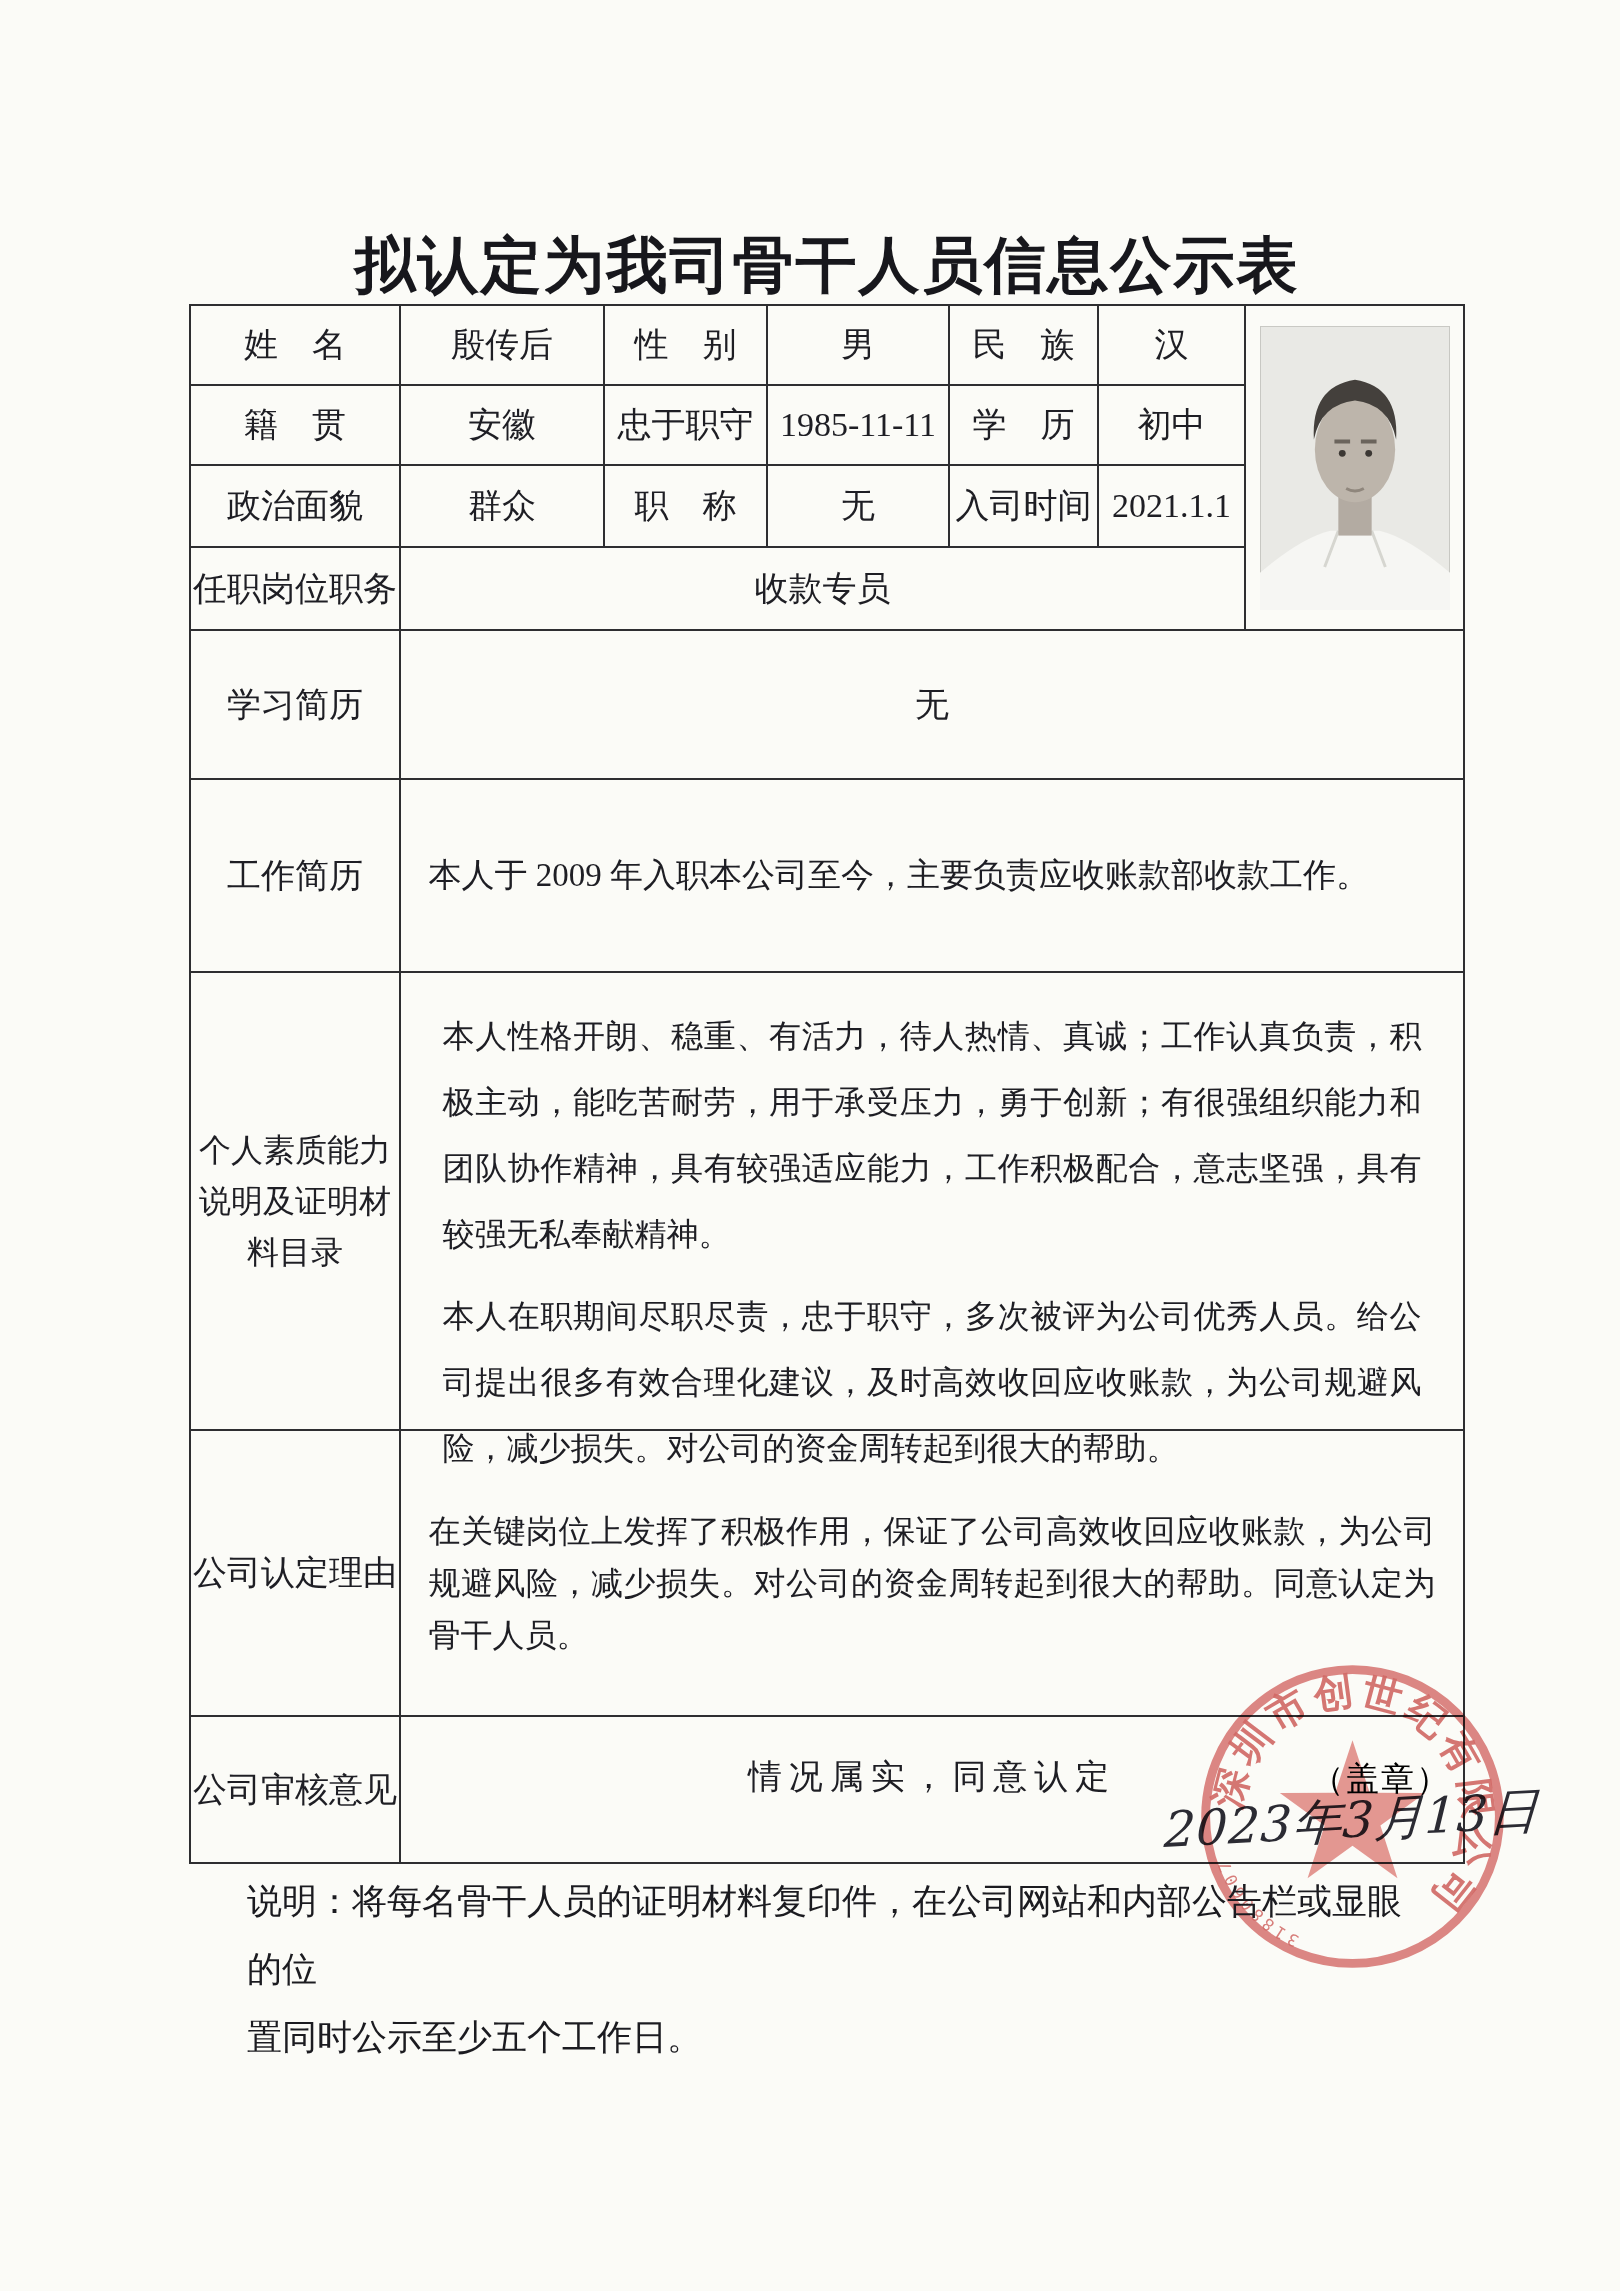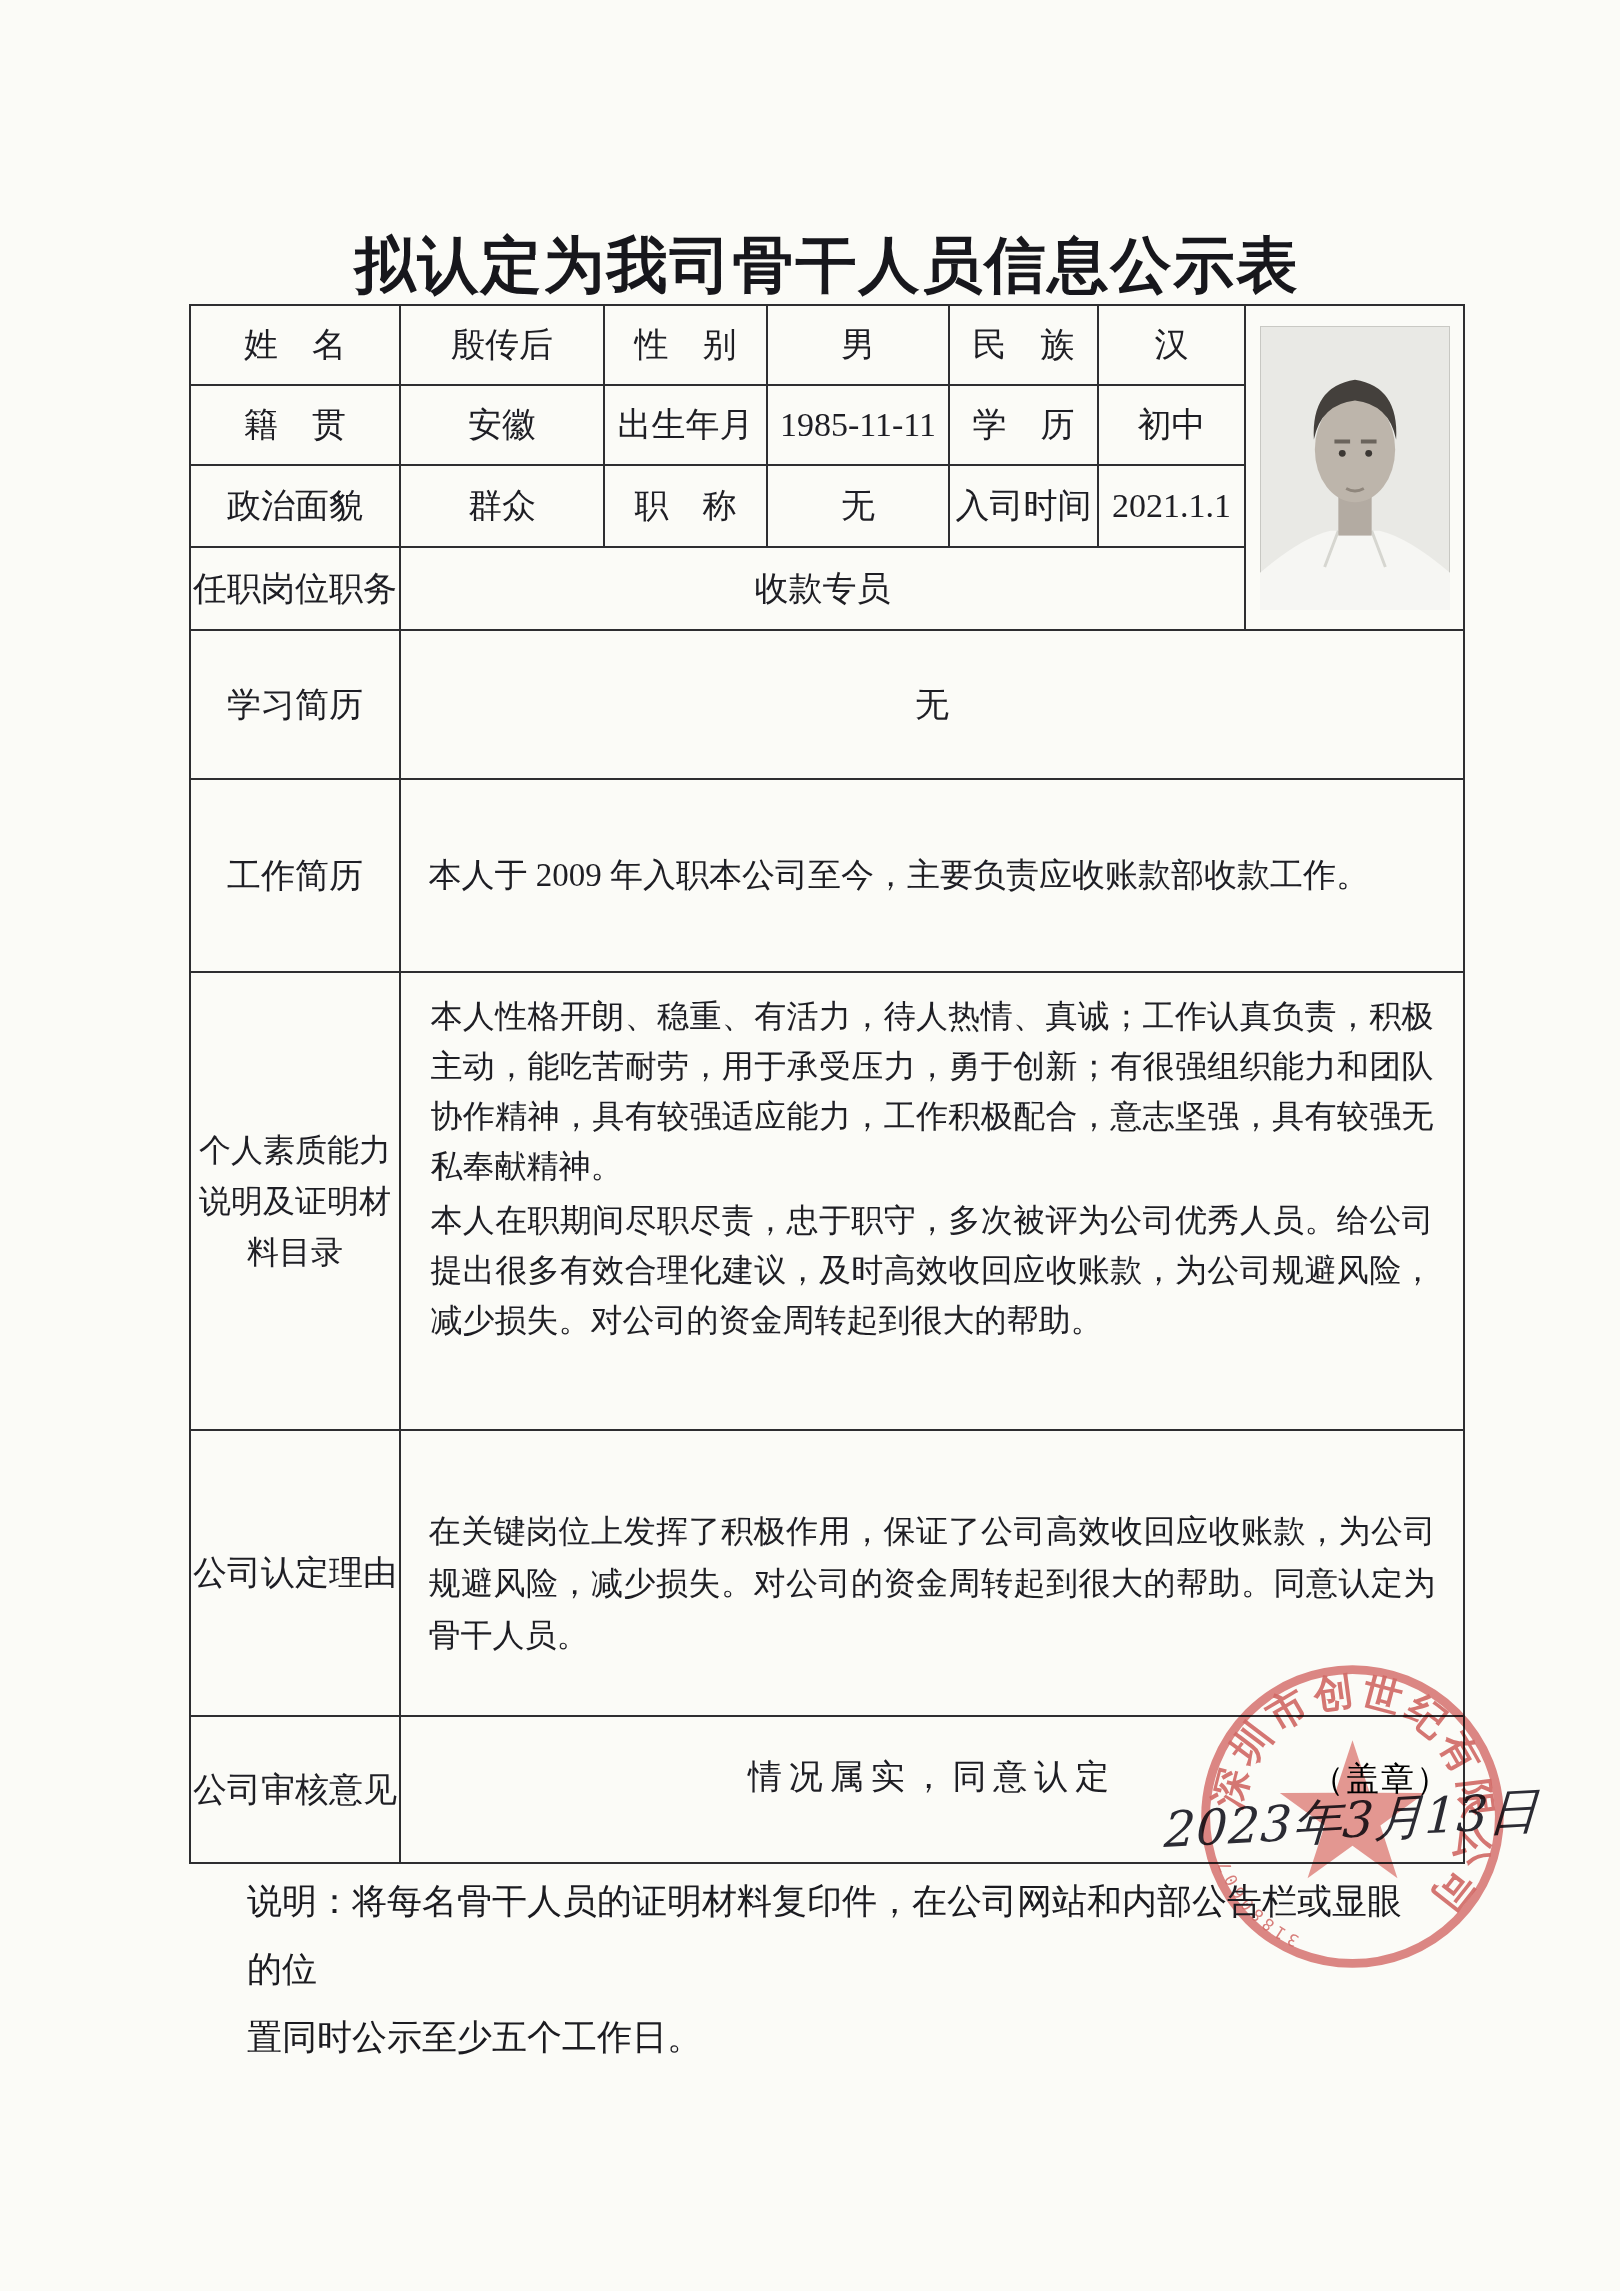--- a/index.html
+++ b/index.html
@@ -55,21 +55,21 @@
   .r9{flex:1;border-bottom:none;}
   .lblcell{
     width:210px;box-sizing:border-box;border-right:2px solid var(--bc);
     display:flex;align-items:center;justify-content:center;
     font-size:34px;text-align:center;
   }
   .r7 .lblcell{font-size:32px;padding:0 2px;white-space:normal;line-height:51px;}
   .valcell{flex:1;box-sizing:border-box;display:flex;align-items:center;justify-content:center;font-size:34px;}
   .valcell.lefty{justify-content:flex-start;padding:0 27.4px;font-size:33px;}
   .r7 .valcell{display:block;padding:13.7px 25.5px 0;}
-  .r7 .para{font-size:32px;line-height:50px;text-align:justify;margin:4px;}
+  .r7 .para{font-size:32px;line-height:66px;text-align:justify;margin:16px;}
   .r8 .valcell{display:block;padding:74px 27.4px 0;}
   .r8 .para{font-size:32px;line-height:52px;text-align:justify;margin:0;}
   .r9 .valcell{display:block;position:relative;}
   .verdict{margin-top:37px;text-align:center;font-size:34px;letter-spacing:6.9px;}
   .seal-hint{
     position:absolute;left:1311px;top:1757px;font-size:33px;letter-spacing:2px;color:#000000;
   }
   .hand-date{
     position:absolute;left:1164px;top:1788px;font-size:49px;font-style:italic;
     transform:rotate(-3deg) skewX(-6deg);color:#2b2b33;letter-spacing:1px;
@@ -102,21 +102,21 @@
           <div class="c w208">殷传后</div>
           <div class="c w166">性　别</div>
           <div class="c w186">男</div>
           <div class="c w152">民　族</div>
           <div class="c w148 last">汉</div>
         </div>
 
         <div class="r r2">
           <div class="c w214">籍　贯</div>
           <div class="c w208">安徽</div>
-          <div class="c w166">出生年月</div>
+          <div class="c w166">忠于职守</div>
           <div class="c w186">1985-11-11</div>
           <div class="c w152">学　历</div>
           <div class="c w148 last">初中</div>
         </div>
 
         <div class="r r3">
           <div class="c w214">政治面貌</div>
           <div class="c w208">群众</div>
           <div class="c w166">职　称</div>
           <div class="c w186">无</div>

